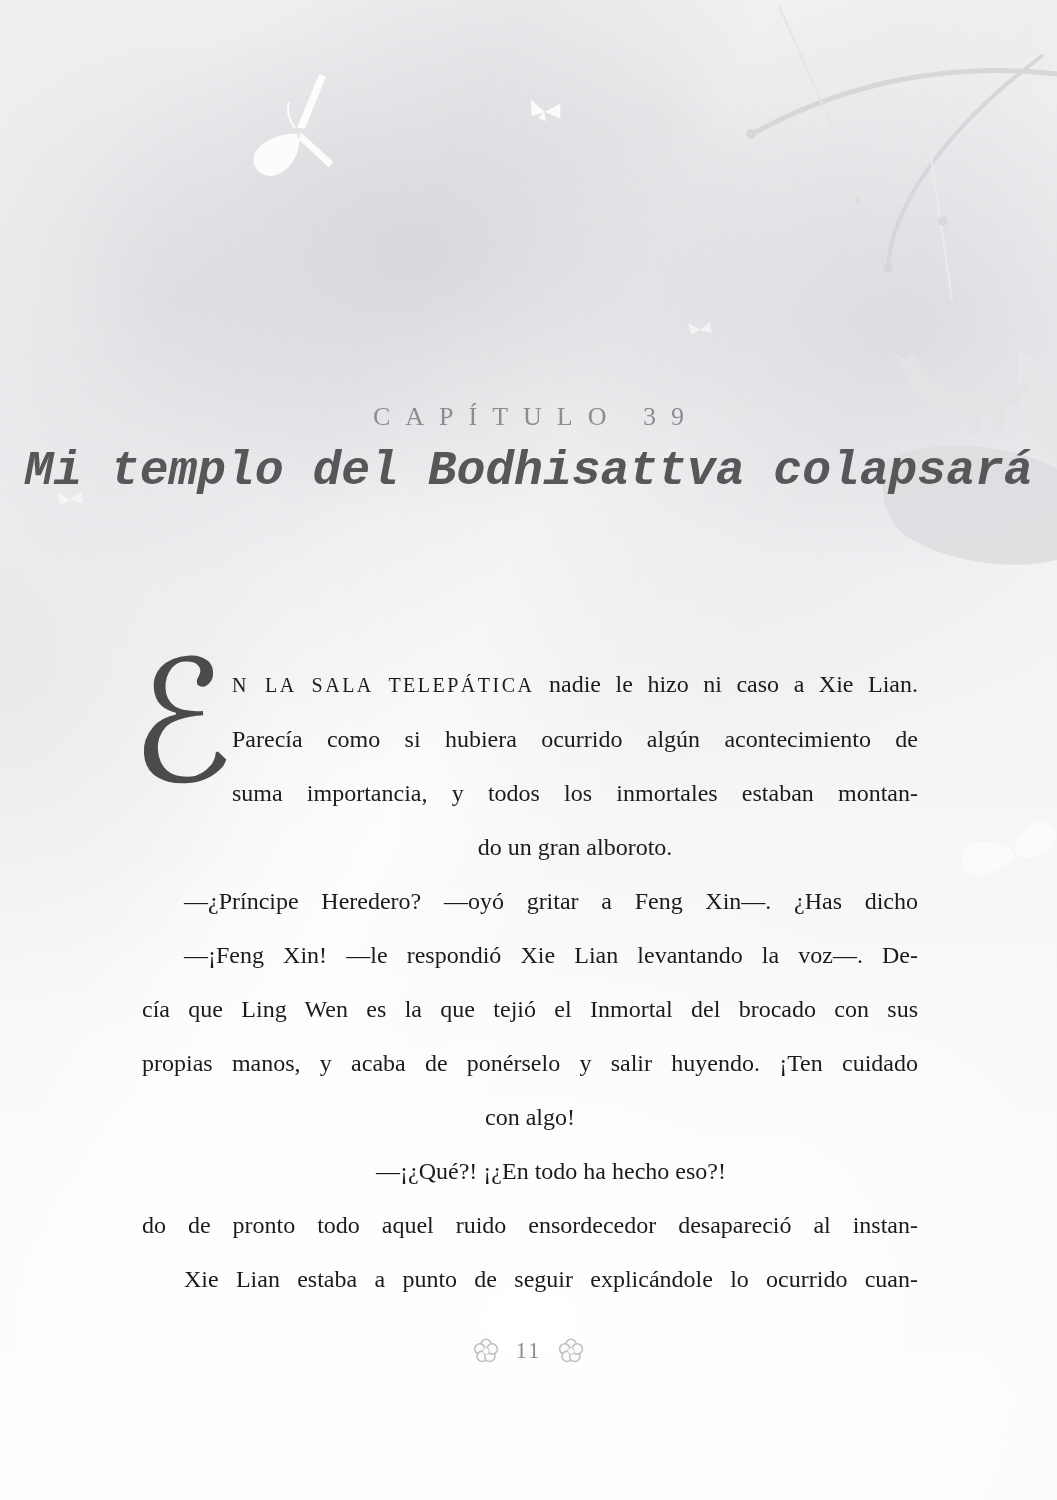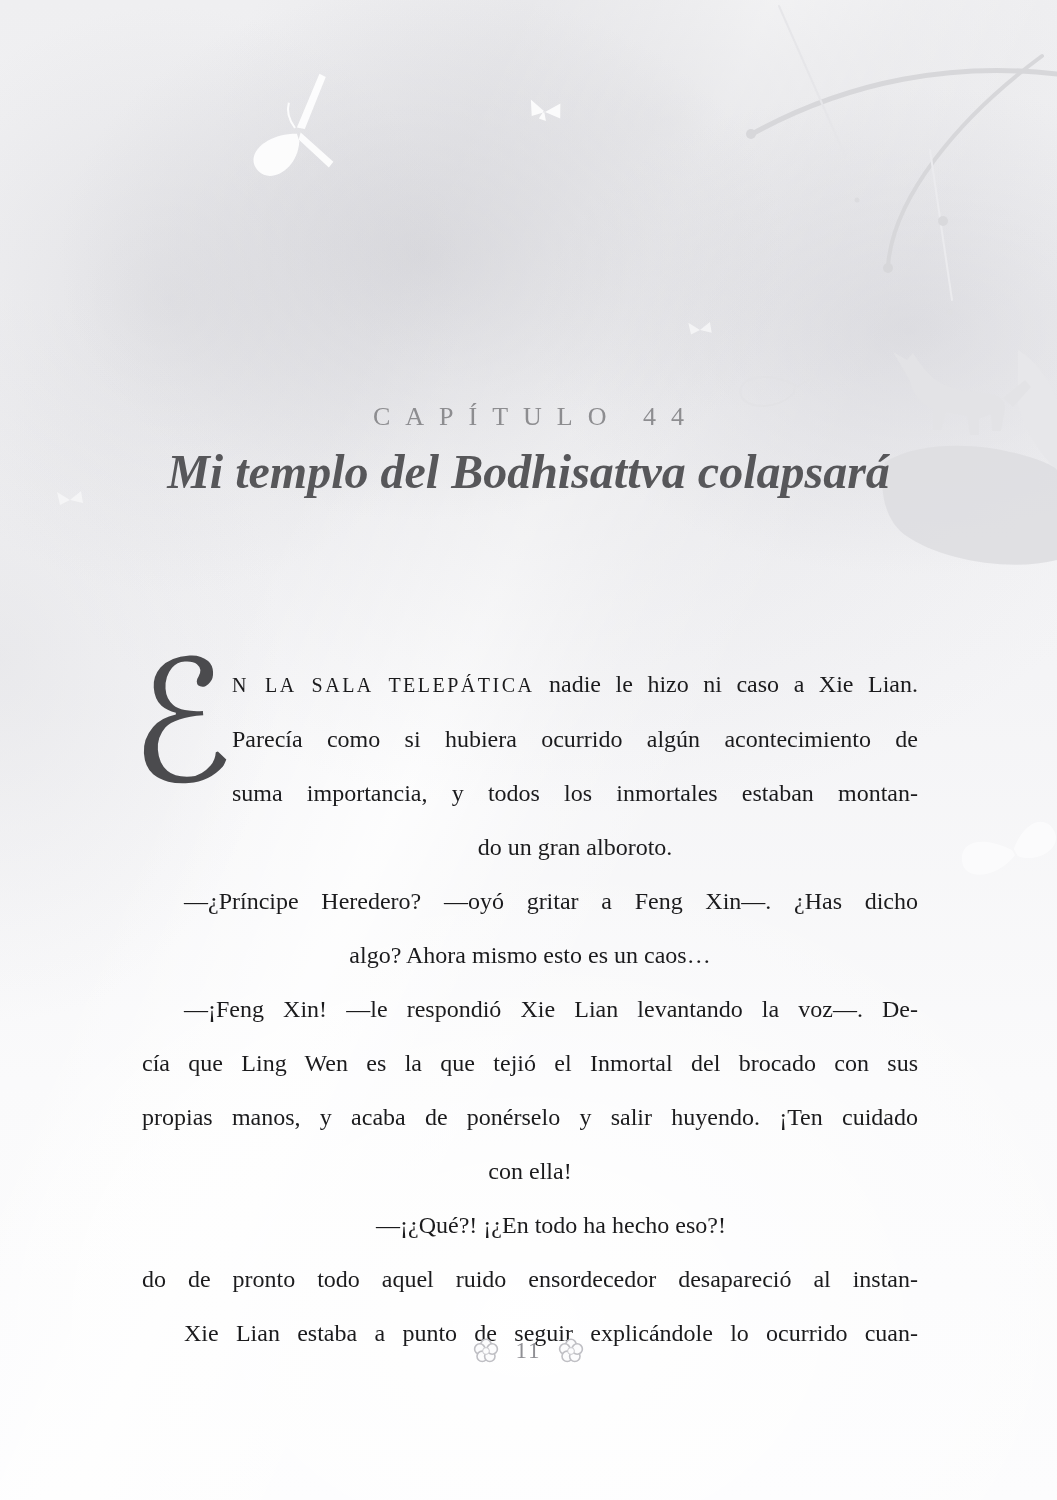--- a/index.html
+++ b/index.html
@@ -18,21 +18,21 @@
       linear-gradient(180deg,#efeff1 0%,#f4f4f6 45%,#fafafb 72%,#fcfcfd 100%);
   }
   .decor{position:absolute;inset:0;z-index:0;pointer-events:none;}
 
   .chapter-head{position:absolute;top:402px;left:0;width:100%;text-align:center;z-index:2;}
   .chapter-label{
     font-family:"Liberation Serif",serif;font-size:26px;letter-spacing:15px;text-indent:15px;
     color:var(--chapter-label,#8d8d90);font-weight:400;
   }
   .chapter-title{
-    margin-top:12px;font-family:Liberation Serif, serif;font-style:italic;font-weight:700;
+    margin-top:12px;font-family:Liberation Mono, monospace;font-style:italic;font-weight:700;
     font-size:48px;color:var(--chapter-title,#57575a);letter-spacing:0px;text-align:center;
   }
 
   .body-text{
     position:absolute;left:142px;top:657px;width:776px;z-index:2;
     font-size:24px;line-height:54px;color:var(--body-text,#1b1b1d);
   }
   .para{margin:0;}
   .line{white-space:nowrap;text-align:center;}
   .line.just{white-space:normal;text-align:justify;text-align-last:justify;}
@@ -105,41 +105,40 @@
       <g transform="translate(70,500) scale(0.5)" opacity="0.5">
         <path d="M0,0 L-26,-16 L-20,10 Z M0,0 L22,-18 L26,6 Z" fill="#ffffff"></path>
       </g>
       <g transform="translate(700,330) scale(0.45)" opacity="0.6">
         <path d="M0,0 L-26,-16 L-20,10 Z M0,0 L22,-18 L26,6 Z" fill="#ffffff"></path>
       </g>
     </g>
   </svg>
 
   <header class="chapter-head">
-    <div class="chapter-label">CAPÍTULO 44</div>
+    <div class="chapter-label">CAPÍTULO 39</div>
     <div class="chapter-title">Mi templo del Bodhisattva colapsará</div>
   </header>
 
   <main class="body-text">
       <div class="para">
         <span class="dropcap">ℰ</span>
         <div class="line just"><span class="lead">N LA SALA TELEPÁTICA</span> nadie le hizo ni caso a Xie Lian.</div>
         <div class="line just">Parecía como si hubiera ocurrido algún acontecimiento de</div>
         <div class="line just">suma importancia, y todos los inmortales estaban montan-</div>
         <div class="line">do un gran alboroto.</div>
       </div>
       <div class="para">
         <div class="line just ind">—¿Príncipe Heredero? —oyó gritar a Feng Xin—. ¿Has dicho</div>
-        <div class="line">algo? Ahora mismo esto es un caos…</div>
       </div>
       <div class="para">
         <div class="line just ind">—¡Feng Xin! —le respondió Xie Lian levantando la voz—. De-</div>
         <div class="line just">cía que Ling Wen es la que tejió el Inmortal del brocado con sus</div>
         <div class="line just">propias manos, y acaba de ponérselo y salir huyendo. ¡Ten cuidado</div>
-        <div class="line">con ella!</div>
+        <div class="line">con algo!</div>
       </div>
       <div class="para">
         <div class="line ind">—¡¿Qué?! ¡¿En todo ha hecho eso?!</div>
       </div>
       <div class="para">
         <div class="line just">do de pronto todo aquel ruido ensordecedor desapareció al instan-</div>
         <div class="line just ind">Xie Lian estaba a punto de seguir explicándole lo ocurrido cuan-</div>
       </div>
     </main>
 

